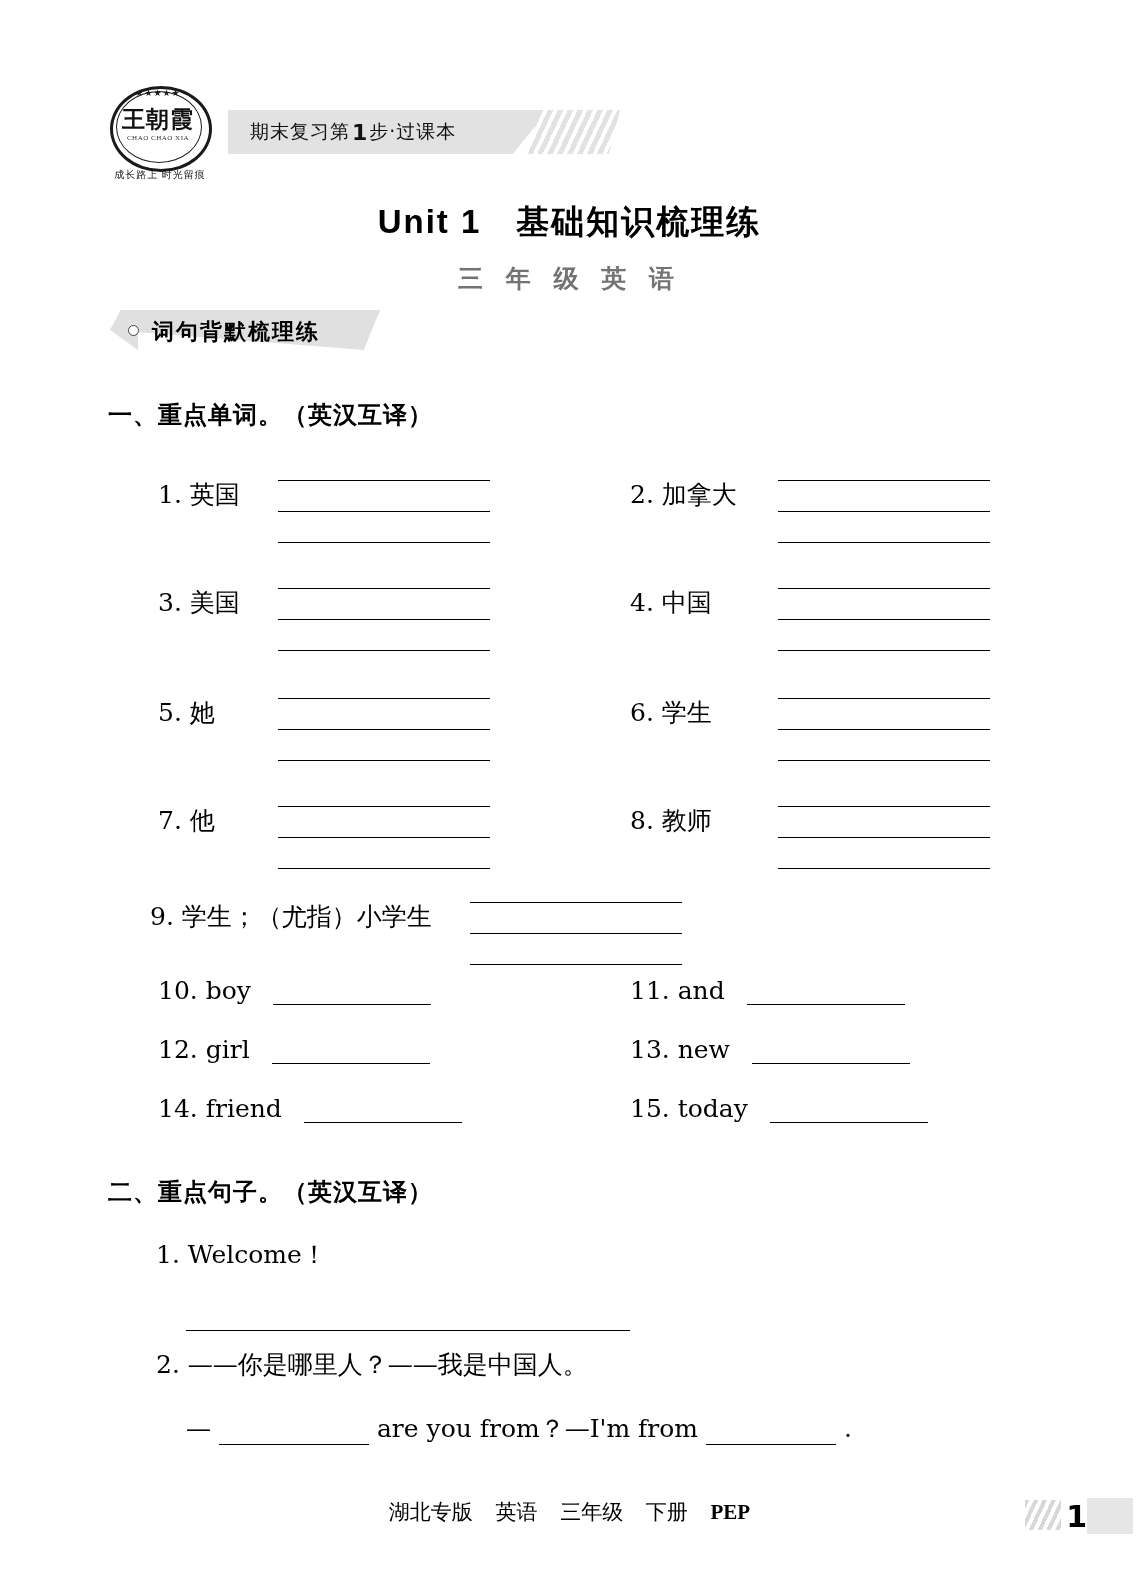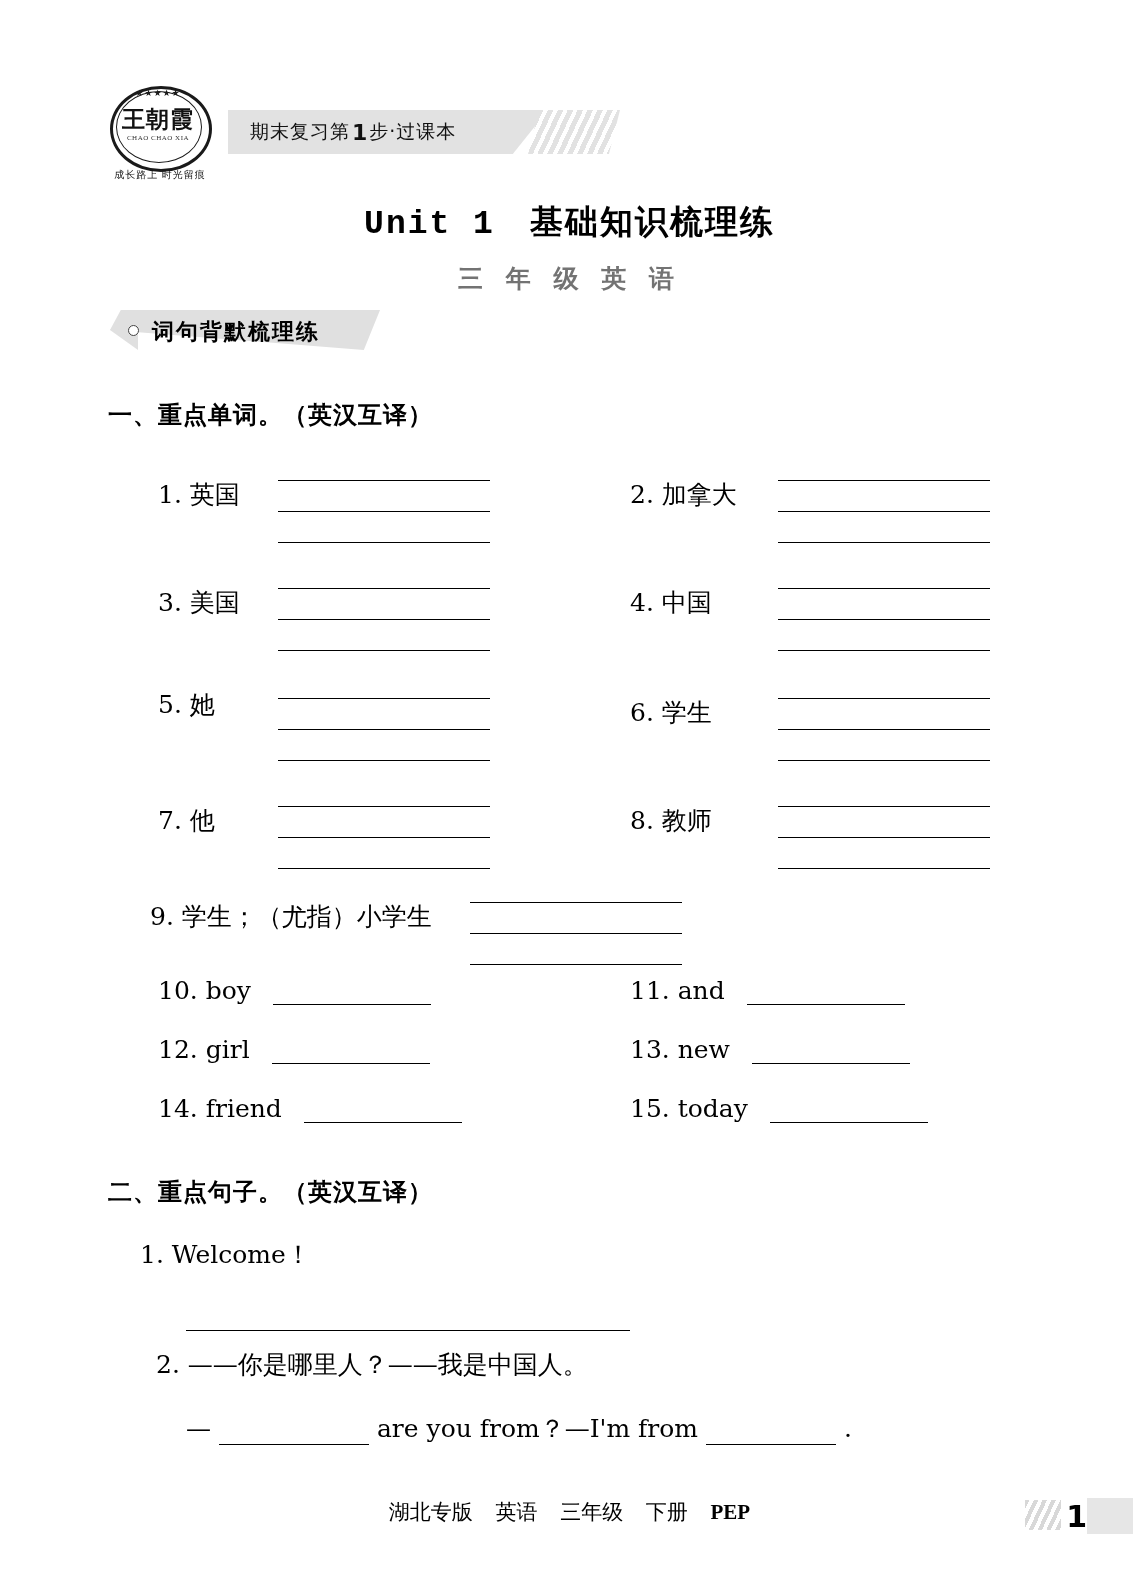--- a/index.html
+++ b/index.html
@@ -133,21 +133,21 @@
     clip-path: polygon(12% 0, 100% 0, 88% 100%, 0% 100%);
   }
 
   
   .unit-title {
     position: absolute;
     top: 200px;
     left: 0;
     width: 1139px;
     text-align: center;
-    font-family: Liberation Mono, monospace;
+    font-family: Liberation Sans, sans-serif;
     font-weight: bold;
     font-size: 33px;
     letter-spacing: 2px;
     color: #000;
   }
   .grade-title {
     position: absolute;
     top: 262px;
     left: 0;
     width: 1139px;
@@ -376,21 +376,21 @@
 <div class="word-item" style="top:558px; left:630px; width:370px;">
   <div class="wlabel" style="top:28px;"><span>4.</span> <span>中国</span></div>
   <div class="wlines" style="left:148px; width:212px;">
     <div class="wl"></div>
       <div class="wl"></div>
       <div class="wl"></div>
   </div>
 </div>
 
 <div class="word-item" style="top:668px; left:158px; width:340px;">
-  <div class="wlabel" style="top:20px;"><span>5.</span> <span>她</span></div>
+  <div class="wlabel" style="top:28px;"><span>5.</span> <span>她</span></div>
   <div class="wlines" style="left:120px; width:212px;">
     <div class="wl"></div>
       <div class="wl"></div>
       <div class="wl"></div>
   </div>
 </div>
 
 <div class="word-item" style="top:668px; left:630px; width:370px;">
   <div class="wlabel" style="top:28px;"><span>6.</span> <span>学生</span></div>
   <div class="wlines" style="left:148px; width:212px;">
@@ -455,21 +455,21 @@
   <span class="blank" style="width:158px;"></span>
 </div>
 <div class="word-simple" style="top:1094px; left:630px;">
   <span>15.</span>
   <span>today</span>
   <span class="blank" style="width:158px;"></span>
 </div>
 
 <div class="q-heading" id="heading-sentences">二、重点句子。（英汉互译）</div>
 
-<div class="sentence" style="top:1238px; left:140px;text-align:center;">
+<div class="sentence" style="top:1238px; left:156px;text-align:center;">
   <span>1.</span>
   <span>Welcome！</span>
 </div>
 <div class="rule" style="top:1330px; left:186px; width:444px;"></div>
 
 <div class="sentence" style="top:1348px; left:156px;">
   <span>2.</span>
   <span>——你是哪里人？——我是中国人。</span>
 </div>
 

